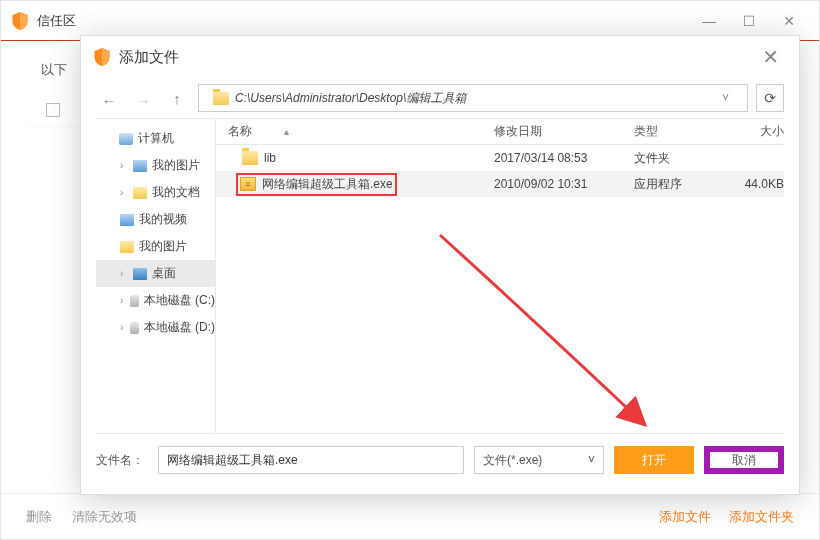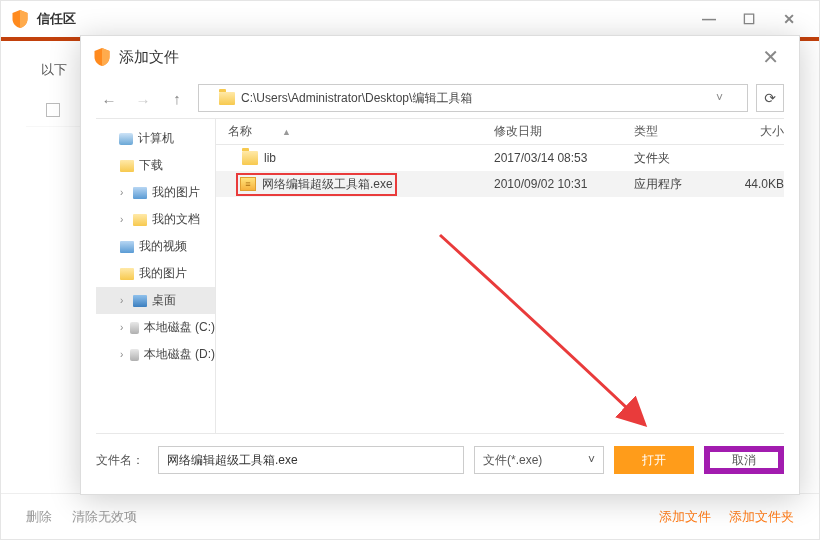--- a/index.html
+++ b/index.html
@@ -1,19 +1,19 @@
 <!DOCTYPE html>
 <html><head>
 <meta charset="utf-8">
 <style>
 * { box-sizing: border-box; margin: 0; padding: 0; font-family: "Microsoft YaHei", sans-serif; }
 body { background: #f5f5f5; width: 820px; height: 540px; overflow: hidden; position: relative; }
 
 .parent-window { background: #fff; width: 820px; height: 540px; position: absolute; border: 1px solid #e5e5e5; }
-.parent-titlebar { height: 40px; display: flex; align-items: center; padding: 8px 10px; border-bottom: 4px solid #c2410c; font-weight: bold; }
+.parent-titlebar { height: 40px; display: flex; align-items: center; padding: 8px 10px; border-bottom: 1px solid #c2410c; }
 .shield-icon { width: 18px; height: 20px; margin-right: 8px; }
 .parent-title { font-size: 13px; color: #333; flex: 1; }
 .win-btn { width: 40px; height: 30px; display: flex; align-items: center; justify-content: center; color: #888; font-size: 14px; cursor: pointer; }
 .parent-toolbar { padding: 15px 30px 10px 40px; display: flex; align-items: center; font-size: 13px; color: #555; }
 .addr-btn { border: 1px solid #ccc; padding: 4px 14px; font-size: 12px; color: #555; background: #fff; }
 .parent-list { padding: 0 25px; }
 .parent-row { display: flex; align-items: center; height: 34px; border-bottom: 1px solid #f7f7f7; }
 .checkbox { width: 14px; height: 14px; border: 1px solid #bbb; margin: 0 10px 0 20px; }
 
 .parent-footer { position: absolute; bottom: 0; left: 0; right: 0; height: 46px; border-top: 1px solid #eee; display: flex; align-items: center; padding: 0 25px; font-size: 13px; }
@@ -21,21 +21,21 @@
 .footer-spacer { flex: 1; }
 .footer-action { color: #ff7d1a; margin-left: 18px; cursor: pointer; }
 
 .dialog { position: absolute; left: 80px; top: 35px; width: 720px; height: 460px; background: #fff; box-shadow: 0 4px 30px rgba(0,0,0,0.2); border: 1px solid #ddd; }
 .dlg-titlebar { height: 42px; display: flex; align-items: center; padding: 0 12px; }
 .dlg-title { font-size: 15px; color: #333; flex: 1; }
 .dlg-close { font-size: 20px; color: #888; cursor: pointer; padding: 4px 8px; }
 
 .dlg-nav { height: 40px; display: flex; align-items: center; padding: 0 15px; gap: 8px; }
 .nav-btn { width: 26px; height: 26px; display: flex; align-items: center; justify-content: center; color: #888; cursor: pointer; font-size: 15px; }
-.path-box { flex: 1; height: 28px; border: 1px solid #ccc; display: flex; align-items: center; padding: 0 20px; font-size: 12px; color: #444; gap: 6px; }
+.path-box { flex: 1; height: 28px; border: 1px solid #ccc; display: flex; align-items: center; padding: 0 14px; font-size: 12px; color: #444; gap: 6px; font-style: italic; }
 .folder-glyph { width: 16px; height: 13px; background: linear-gradient(#ffe9a8,#f7c94e); border-radius: 1px; display: inline-block; position: relative; }
 .folder-glyph::before { content:""; position: absolute; top:-3px; left:0; width:7px; height:3px; background:#f7c94e; border-radius:1px 1px 0 0;}
 .path-dd { margin-left: auto; color: #888; padding: 0 4px; }
 .refresh { width: 28px; height: 28px; border: 1px solid #ccc; display: flex; align-items: center; justify-content: center; color: #555; cursor: pointer; font-size: 14px; }
 
 .dlg-body { display: flex; height: 316px; border-top: 1px solid #e8e8e8; border-bottom: 1px solid #e8e8e8; margin: 0 15px; }
 .tree { width: 120px; border-right: 1px solid #e8e8e8; padding: 6px 0; font-size: 12px; color: #444; overflow: hidden; }
 .tree-item { display: flex; align-items: center; height: 27px; padding-left: 10px; gap: 5px; cursor: pointer; white-space: nowrap; }
 .tree-item.child { padding-left: 24px; }
 .tree-item.selected { background: #eaeaea; }
@@ -127,24 +127,20 @@
   </div>
 
   <div class="dlg-body">
     <div class="tree">
       <div class="tree-item">
           <span class="tree-arrow"></span>
           <span class="tree-icon ico-computer"></span>
           <span>计算机</span>
         </div>
       <div class="tree-item child">
-          <span class="tree-icon ico-folder"></span>
-          <span>下载</span>
-        </div>
-      <div class="tree-item child">
           <span class="tree-arrow">›</span>
           <span class="tree-icon ico-blue"></span>
           <span>我的图片</span>
         </div>
       <div class="tree-item child">
           <span class="tree-arrow">›</span>
           <span class="tree-icon ico-folder"></span>
           <span>我的文档</span>
         </div>
       <div class="tree-item child">

